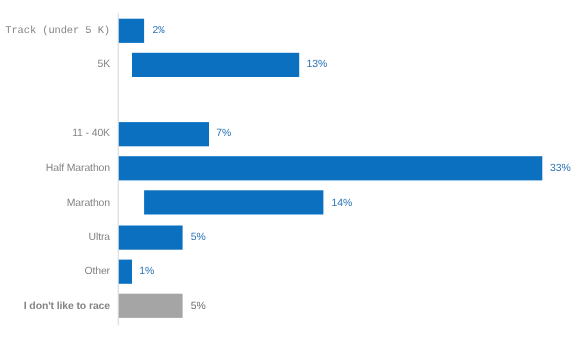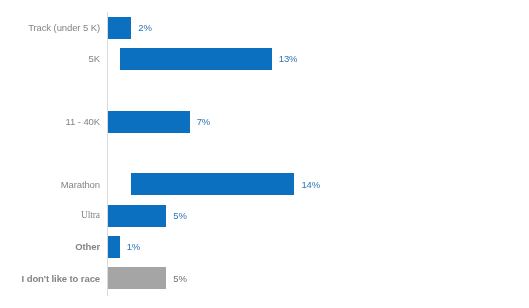--- a/index.html
+++ b/index.html
@@ -79,57 +79,64 @@
     line-height: 1;
     letter-spacing: -0.1px;
   }
 </style>
 </head>
 <body>
 
 <div id="chart-root">
   <div id="axis-line" style="left: 107px; top: 12px; background: rgb(217, 217, 217);"></div>
   <div id="plot-area">
-      <div class="bar-row" style="top: 0px;">
+      <div class="bar-row" style="top: 0px; font-family: Liberation Mono, monospace;">
         <div class="cat-label" style="color: rgb(132, 132, 132);">Track (under 5 K)</div>
         <div class="bar-wrap" style="left: 108px;">
           <div class="bar" style="width: 23.34px; height: 22px; background: rgb(11, 112, 192);"></div>
           <span class="bar-value" style="color: rgb(46, 117, 182);">2%</span>
         </div>
       </div>
       <div class="bar-row" style="top: 31.35px;">
         <div class="cat-label" style="color: rgb(132, 132, 132);">5K</div>
         <div class="bar-wrap" style="left: 120px;">
           <div class="bar" style="width: 151.71px; height: 22px; background: rgb(11, 112, 192);"></div>
           <span class="bar-value" style="color: rgb(46, 117, 182);">13%</span>
         </div>
       </div>
       <div class="bar-row" style="top: 94.05px;">
         <div class="cat-label" style="color: rgb(132, 132, 132);">11 - 40K</div>
         <div class="bar-wrap" style="left: 108px;">
           <div class="bar" style="width: 81.69px; height: 22px; background: rgb(11, 112, 192);"></div>
           <span class="bar-value" style="color: rgb(46, 117, 182);">7%</span>
         </div>
       </div>
+      <div class="bar-row" style="top: 125.4px;">
+        <div class="cat-label" style="color: rgb(132, 132, 132);">Half Marathon</div>
+        <div class="bar-wrap" style="left: 108px;">
+          <div class="bar" style="width: 385.11px; height: 22px; background: rgb(11, 112, 192);"></div>
+          <span class="bar-value" style="color: rgb(46, 117, 182);">33%</span>
+        </div>
+      </div>
       <div class="bar-row" style="top: 156.75px;">
         <div class="cat-label" style="color: rgb(132, 132, 132); padding-left: 29px;">Marathon</div>
         <div class="bar-wrap" style="left: 108px; padding-left: 23px;">
           <div class="bar" style="width: 163.38px; height: 22px; background: rgb(11, 112, 192);"></div>
           <span class="bar-value" style="color: rgb(46, 117, 182);">14%</span>
         </div>
       </div>
       <div class="bar-row" style="top: 188.1px;">
-        <div class="cat-label" style="color: rgb(132, 132, 132); font-family: Liberation Serif, serif;">Ultra</div>
+        <div class="cat-label" style="color: rgb(132, 132, 132);">Ultra</div>
         <div class="bar-wrap" style="left: 108px;">
           <div class="bar" style="width: 58.35px; height: 22px; background: rgb(11, 112, 192);"></div>
           <span class="bar-value" style="color: rgb(46, 117, 182);">5%</span>
         </div>
       </div>
       <div class="bar-row" style="top: 219.45px;">
-        <div class="cat-label" style="color: rgb(132, 132, 132); font-weight: bold;">Other</div>
+        <div class="cat-label" style="color: rgb(132, 132, 132);">Other</div>
         <div class="bar-wrap" style="left: 108px;">
           <div class="bar" style="width: 11.67px; height: 22px; background: rgb(11, 112, 192);"></div>
           <span class="bar-value" style="color: rgb(46, 117, 182);">1%</span>
         </div>
       </div>
       <div class="bar-row" style="top: 250.8px;">
         <div class="cat-label" style="color: rgb(132, 132, 132); font-weight: bold;">I don't like to race</div>
         <div class="bar-wrap" style="left: 108px;">
           <div class="bar gray" style="width: 58.35px; height: 22px; background: rgb(165, 165, 165);"></div>
           <span class="bar-value" style="color: rgb(111, 111, 111);">5%</span>

